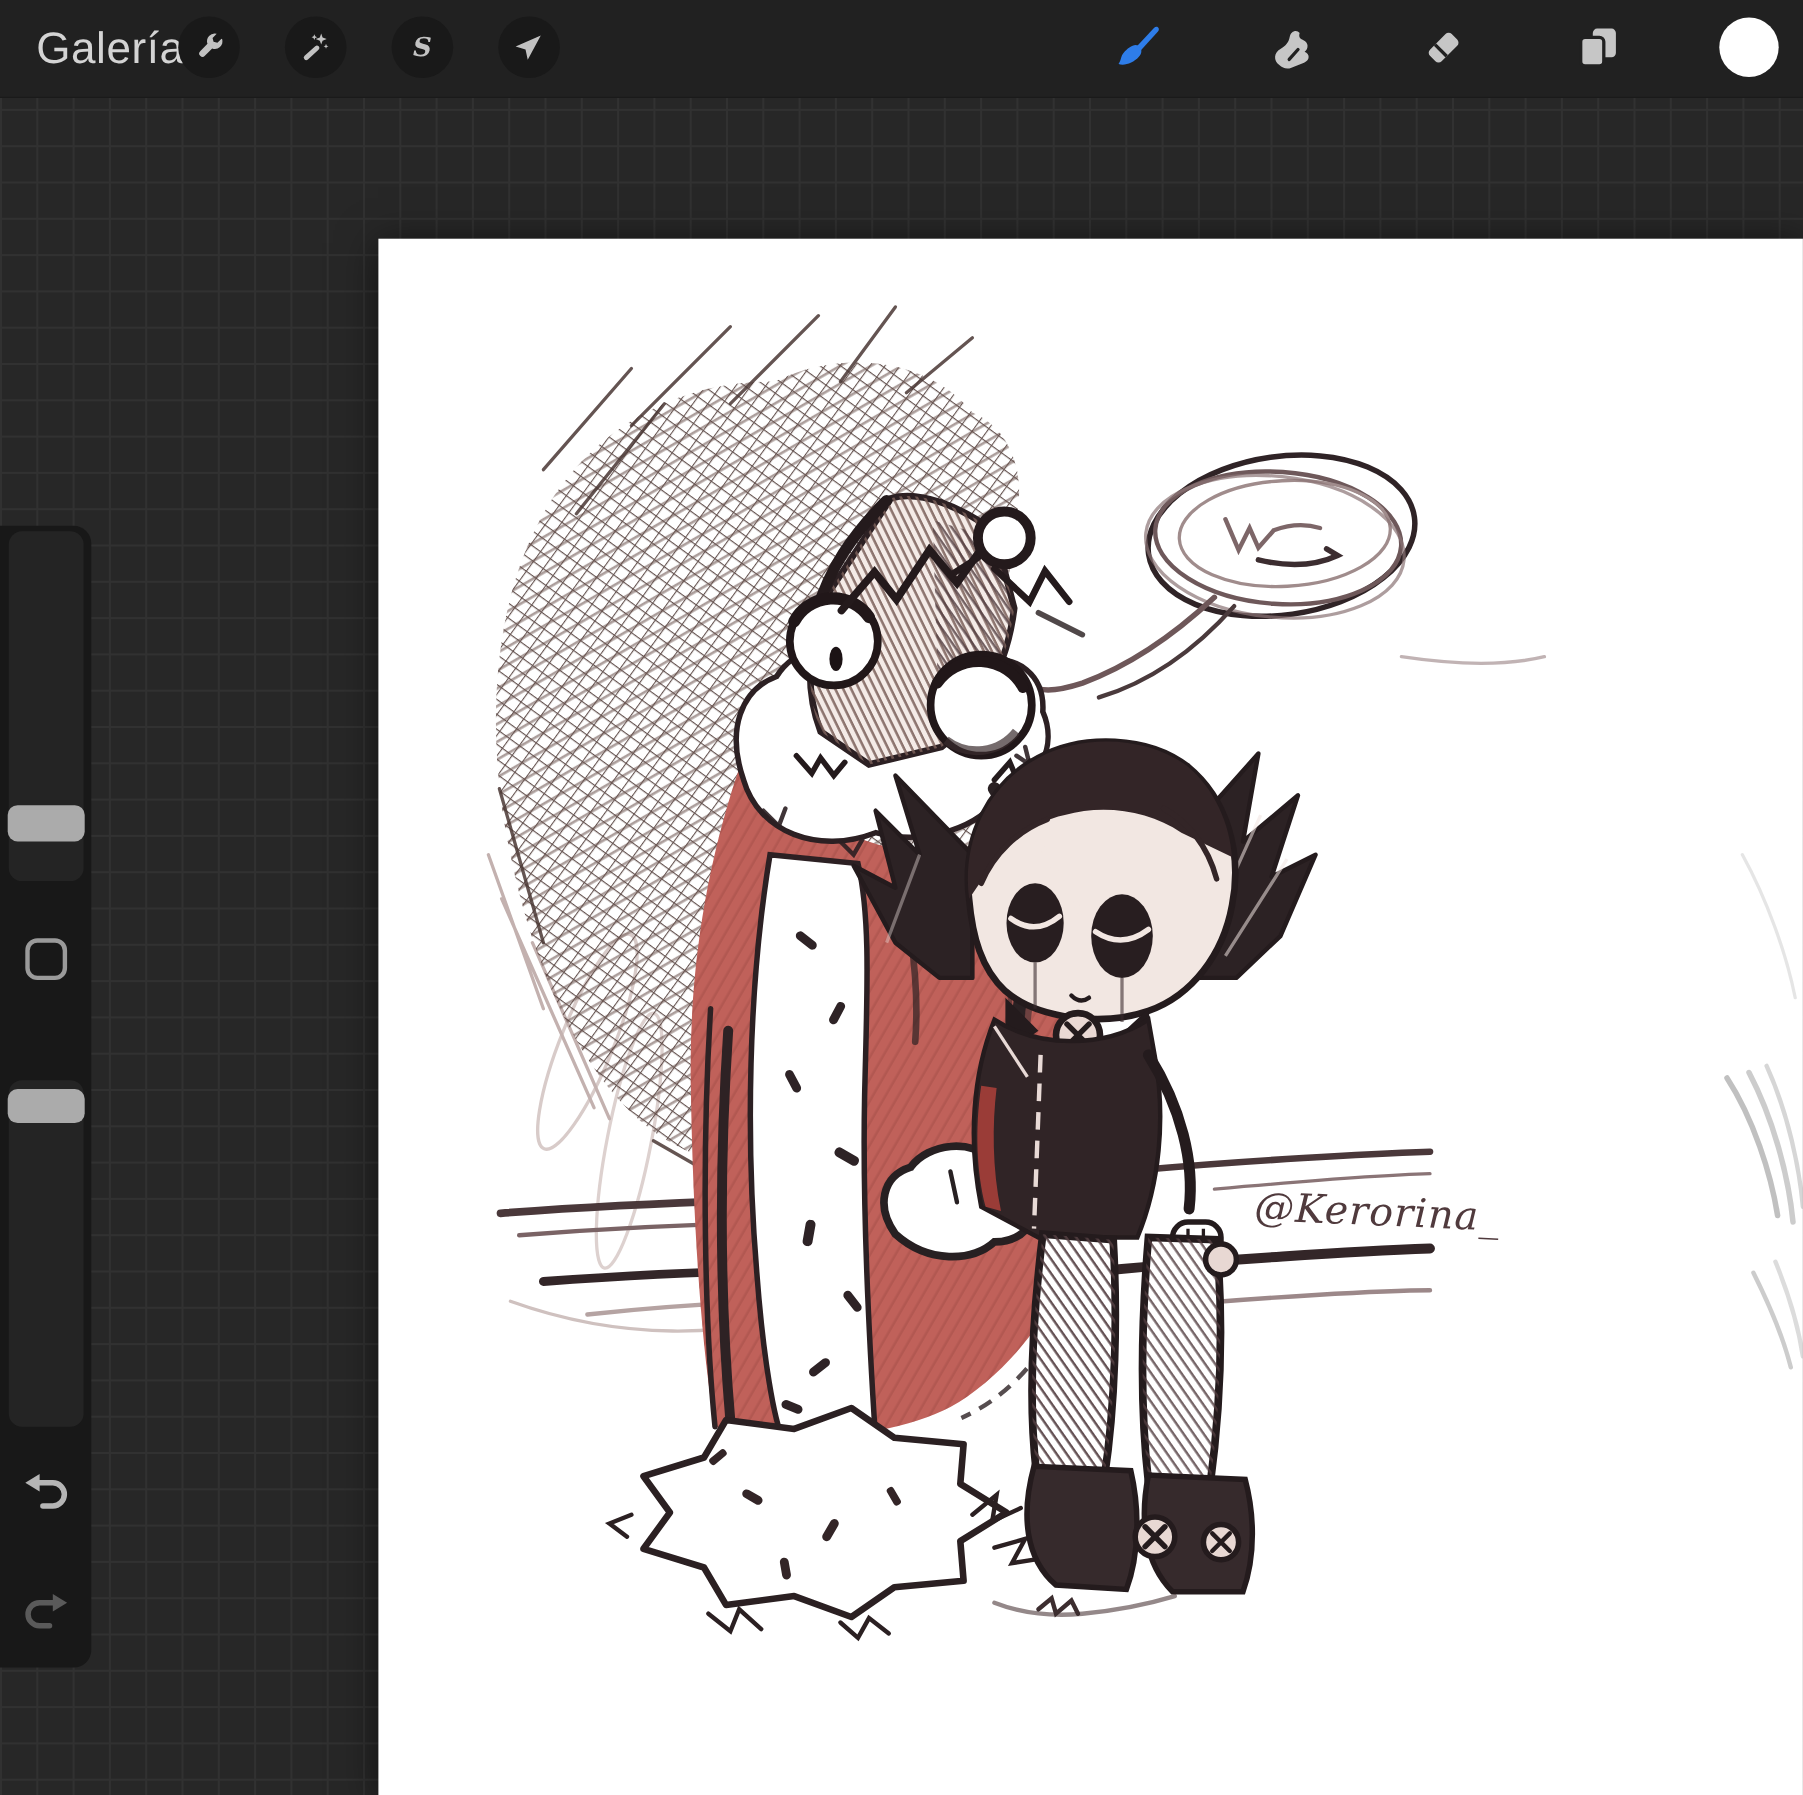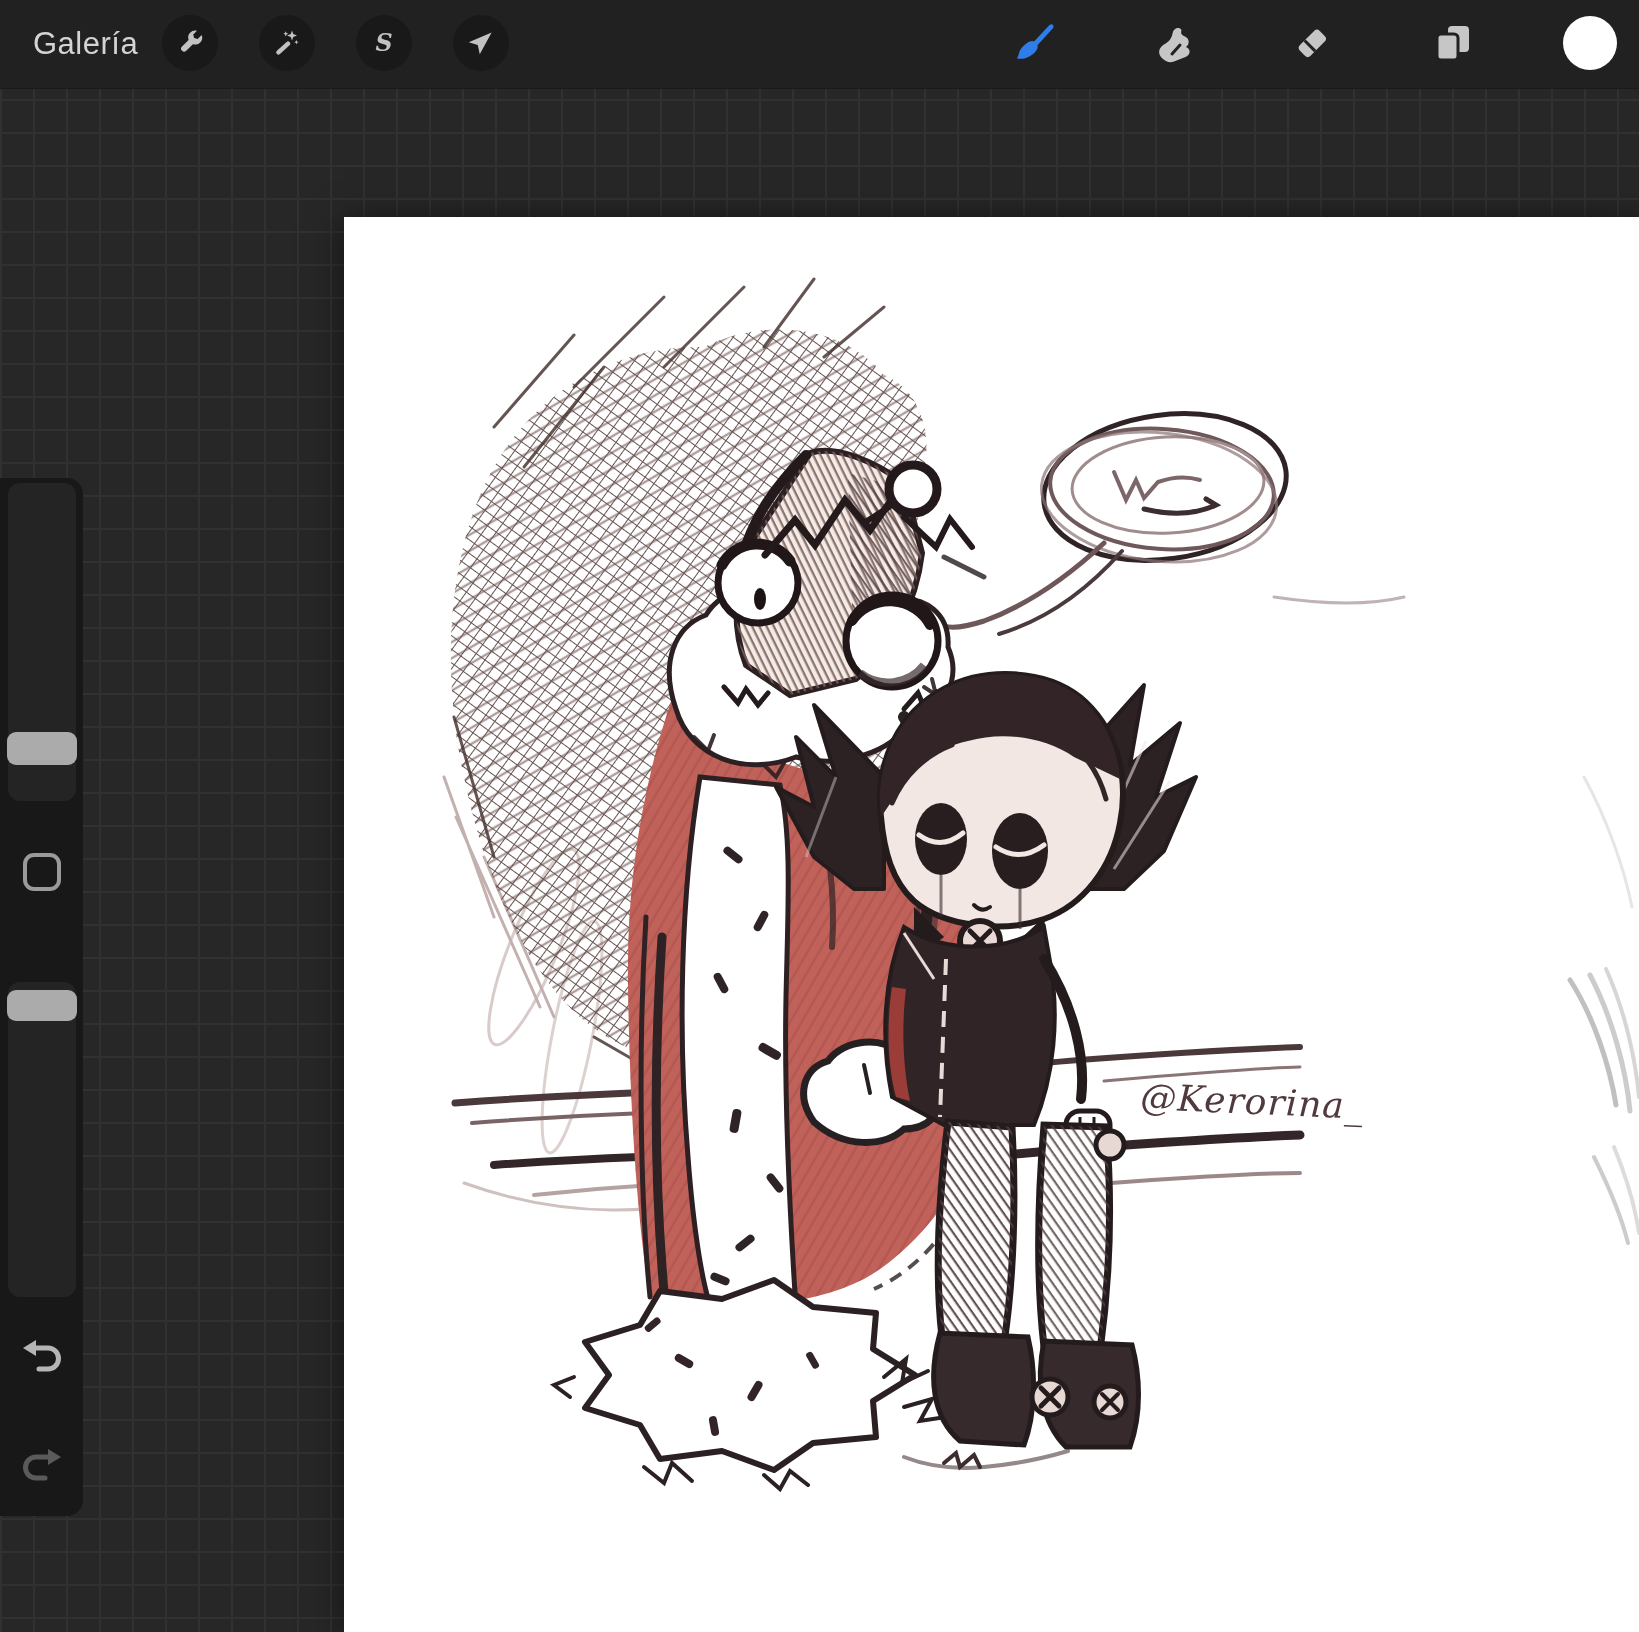--- a/index.html
+++ b/index.html
@@ -4,21 +4,21 @@
 <style>
   html,body{margin:0;padding:0;width:1639px;height:1632px;overflow:hidden;
     font-family:"Liberation Sans",sans-serif;background:#272727;}
   .workspace{position:absolute;inset:0;background-color:#272727;
     background-image:linear-gradient(#313131 2px,transparent 2px),
                      linear-gradient(90deg,#313131 2px,transparent 2px);
     background-size:33px 33px;}
   .topbar{position:absolute;left:0;top:0;width:1639px;height:88px;background:#212121;
     border-bottom:1px solid #1a1a1a;z-index:40;}
   .gallery-label{position:absolute;left:33px;top:0;height:88px;display:flex;align-items:center;
-    color:#d4d4d4;font-size:31px;letter-spacing:.5px;}
+    color:#d4d4d4;font-size:40px;letter-spacing:.5px;}
   .tool-circle{position:absolute;top:15px;width:56px;height:56px;border-radius:50%;
     background:#191919;display:flex;align-items:center;justify-content:center;}
   .right-tool{position:absolute;top:15px;width:56px;height:56px;display:flex;
     align-items:center;justify-content:center;}
   .color-swatch{position:absolute;top:16px;width:54px;height:54px;border-radius:50%;background:#ffffff;}
   .sidebar{position:absolute;left:0;top:478px;width:83px;height:1038px;background:#181818;
     border-radius:0 16px 16px 0;z-index:30;}
   .slider-track{position:absolute;left:8px;width:68px;background:#242424;border-radius:12px;}
   .slider-handle{position:absolute;left:7px;width:70px;background:#ababab;border-radius:9px;}
   .modify-btn{position:absolute;left:23px;top:375px;width:38px;height:38px;box-sizing:border-box;

